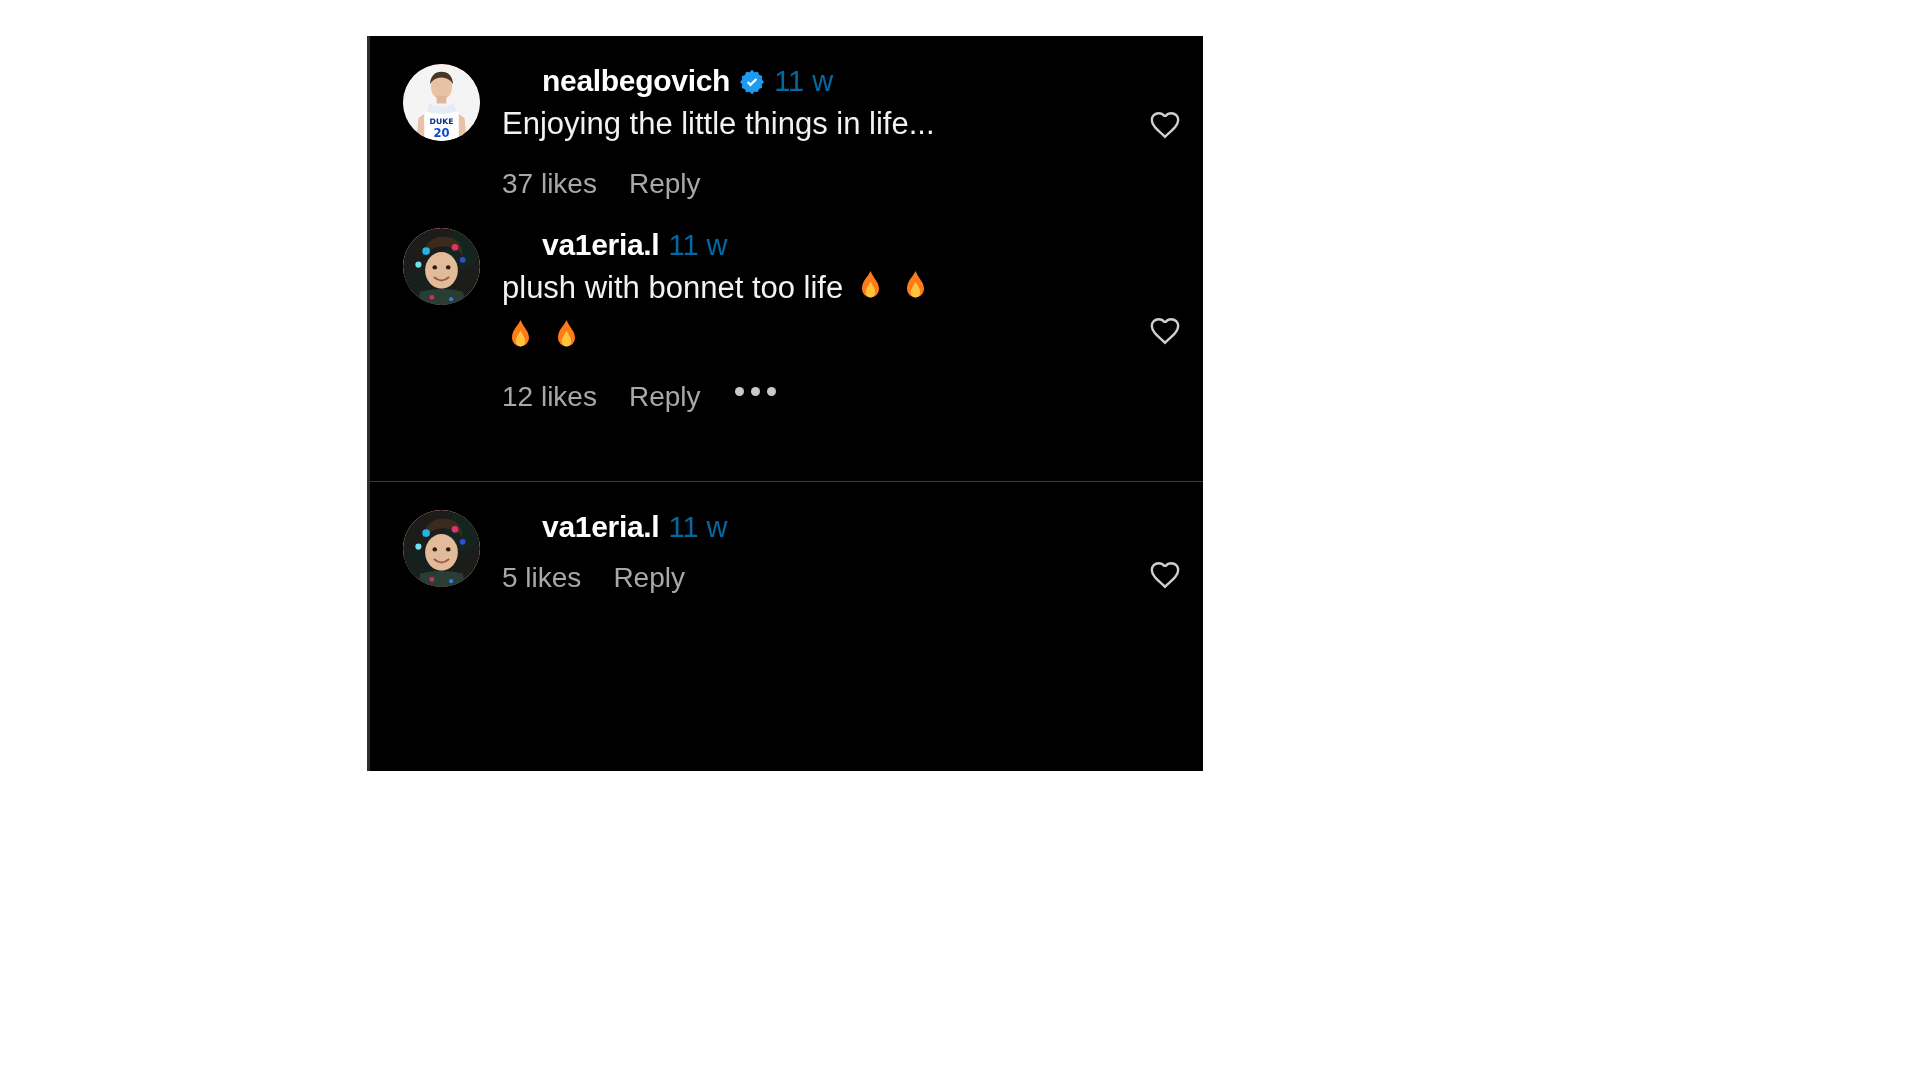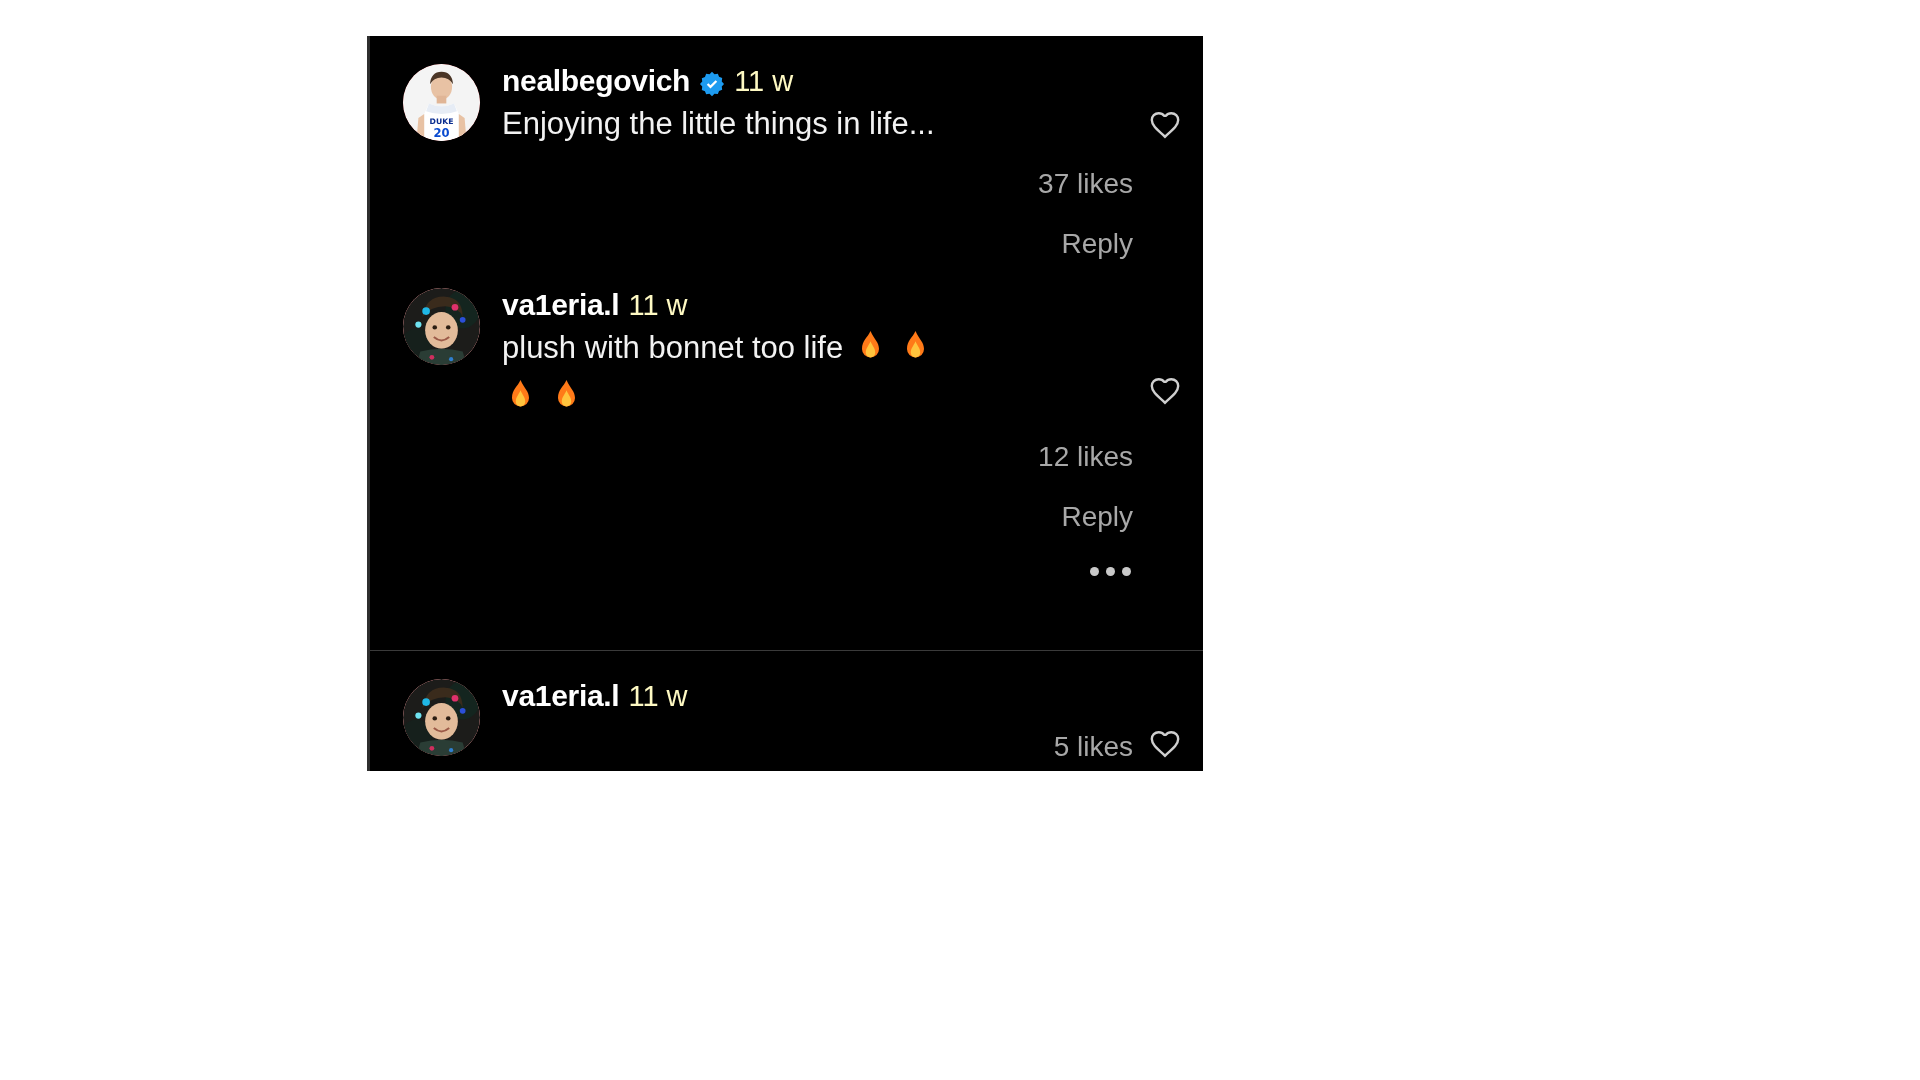--- a/index.html
+++ b/index.html
@@ -59,24 +59,25 @@
   .comment-body {
     flex: 1 1 auto;
     min-width: 0;
     padding-left: 22px;
     padding-top: 4px;
   }
 
   
   .comment-head {
     display: flex;
-    align-items: flex-end;
+    align-items: center;
     gap: 9px;
     line-height: 1;
     flex-wrap: wrap;
+    margin-left: 40px;
   }
 
   .username {
     color: #ffffff;
     font-size: 30px;
     font-weight: bold;
     letter-spacing: -0.3px;
     white-space: nowrap;
   }
 
@@ -84,21 +85,21 @@
     display: inline-block;
     width: 26px;
     height: 26px;
     flex: 0 0 auto;
     position: relative;
     top: 1px;
   }
   .verified-badge svg { display: block; width: 100%; height: 100%; }
 
   .timestamp {
-    color: #fef9c3;
+    color: #0369a1;
     font-size: 29px;
     white-space: nowrap;
   }
 
   
   .comment-text {
     color: #f2f2f2;
     font-size: 31px;
     line-height: 1.56;
     margin-top: 4px;
@@ -110,24 +111,23 @@
     width: 31px;
     height: 34px;
     vertical-align: -6px;
     margin: 0 3px;
   }
   .emoji svg { display: block; width: 100%; height: 100%; }
 
   
   .comment-meta {
     display: flex;
-    align-items: flex-end;
+    align-items: flex-start;
     gap: 32px;
     margin-top: 22px;
-    flex-direction: column;
   }
 
   .likes-count,
   .reply-button {
     color: #a8a8a8;
     font-size: 28px;
     line-height: 1;
     white-space: nowrap;
   }
 

